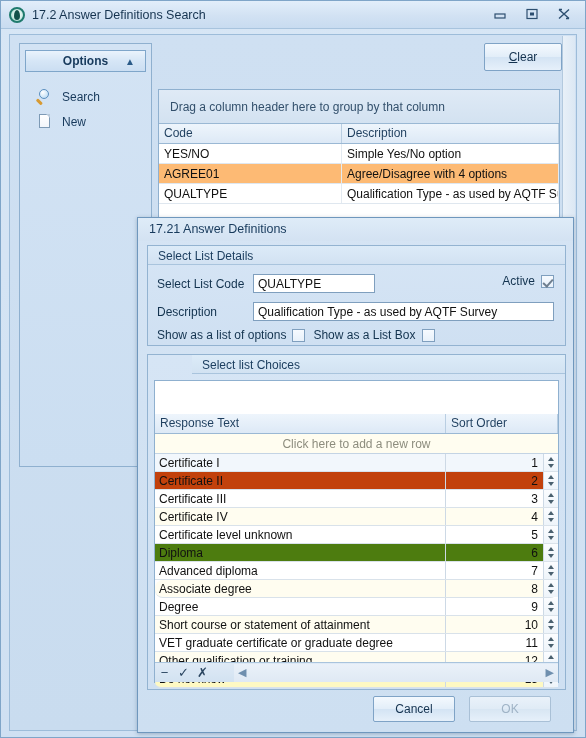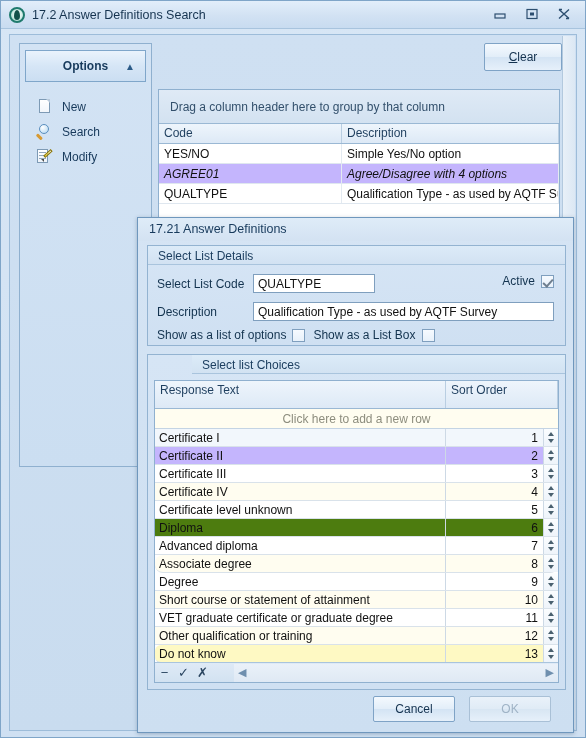--- a/index.html
+++ b/index.html
@@ -56,21 +56,21 @@
     border:1px solid #9dbcd9;
   }
 
   
   .options-panel {
     position:absolute; left:9px; top:8px; width:133px; height:424px;
     border:1px solid #8fb0cf;
     background:linear-gradient(180deg,#d3e3f4 0%,#cbdef1 100%);
   }
   .options-header {
-    margin:6px 5px 0 5px; height:32px;
+    margin:6px 5px 0 5px; height:22px;
     display:flex; align-items:center; justify-content:center;
     background:linear-gradient(180deg,#eaf3fc 0%,#d6e6f6 50%,#cbdef2 100%);
     border:1px solid #7fa6ca;
     font-weight:bold; font-size:12px; color:#173a5c;
     position:relative;
   }
   .options-header .chev {
     position:absolute; right:10px; top:50%; transform:translateY(-50%);
     font-size:10px; color:#2b5b88;
   }
@@ -147,21 +147,21 @@
     font-size:12px; color:#1f3f5f; padding:2px 0 0 5px;
     border-right:1px solid #b9cee2; overflow:hidden; white-space:nowrap;
   }
   .grid-row { display:flex; height:20px; border-bottom:1px solid #dfe7ef; }
   .grid-row .c {
     font-size:12px; color:#111; padding:3px 0 0 5px;
     border-right:1px solid #e3eaf1; overflow:hidden; white-space:nowrap;
   }
   .col-code { width:183px; flex:0 0 183px; }
   .col-desc { flex:1 1 auto; }
-  .row-alt { background:#c4b5fd;font-style:italic; }
+  .row-alt { background:#fdba74; }
   .row-norm { background:#ffffff; }
 
   
   .vscroll {
     position:absolute; right:1px; top:1px; width:13px; bottom:1px;
     background:linear-gradient(90deg,#e8f0f8 0%,#dce8f4 100%);
     border-left:1px solid #b3c9de;
   }
   .vscroll .thumb {
     position:absolute; left:1px; top:2px; width:11px; height:0px;
@@ -204,23 +204,23 @@
     background:linear-gradient(180deg,#f6faff 0%,#e8f1fa 100%);
     position:relative; display:inline-block;
   }
   .chk.checked::after {
     content:""; position:absolute; left:3px; top:1px;
     width:4px; height:8px; border:solid #6f7f8f;
     border-width:0 2px 2px 0; transform:rotate(42deg);
   }
 
   
-  .ch-head { display:flex; height:28px;
+  .ch-head { display:flex; height:20px;
     background:linear-gradient(180deg,#eef5fc 0%,#dde9f6 100%);
-    border-bottom:1px solid #9ab8d4; }
+    border-bottom:1px solid #9ab8d4;margin-top:33px; }
   .ch-head .c { font-size:12px; color:#1f3f5f; padding:2px 0 0 5px;
     border-right:1px solid #b9cee2; white-space:nowrap; }
   .ch-newrow {
     height:20px; background:#fffdf0; border-bottom:1px solid #c4d4e4;
     display:flex; align-items:center; justify-content:center;
     font-size:12px; color:#8d8d7e;
   }
   .ch-row { display:flex; height:18px; border-bottom:1px solid #d9e2ea; }
   .ch-row .resp {
     flex:1 1 auto; font-size:12px; color:#111; padding:2px 0 0 4px;
@@ -310,46 +310,35 @@
       </div>
 
     <div class="options-panel">
       <div class="options-header">
         <span>Options</span>
         <span class="chev">▲</span>
       </div>
       <div class="options-list">
 
         <div class="opt-item">
+          <span class="oi ic-search">
+            <span class="glass"></span>
+              <span class="handle"></span>
+          </span>
+          <span class="lbl">Search</span>
+        </div>
+
+        <div class="opt-item">
           <span class="oi ic-page">
             <span class="pg"></span>
               <span class="fold"></span>
           </span>
           <span class="lbl">New</span>
         </div>
 
-        <div class="opt-item">
-          <span class="oi ic-search">
-            <span class="glass"></span>
-              <span class="handle"></span>
-          </span>
-          <span class="lbl">Search</span>
-        </div>
-
-        <div class="opt-item">
-          <span class="oi ic-mod">
-            <span class="pg"></span>
-            <span class="ln" style="top:4px"></span>
-            <span class="ln" style="top:7px"></span>
-            <span class="ln" style="top:10px"></span>
-            <span class="pencil"></span>
-              <span class="tip"></span>
-          </span>
-          <span class="lbl">Modify</span>
-        </div>
 
       </div>
     </div>
 
     <div class="clear-btn">
       <span class="acc">C</span>
         <span>lear</span>
     </div>
 
     <div class="grid-wrap">
@@ -422,21 +411,21 @@
 
         <div id="choices-body">
             <div class="ch-row ch-first" style="background: rgb(242, 247, 252);">
               <div class="resp">Certificate I</div>
               <div class="sort">1</div>
               <div class="spin">
                 <span class="up"></span>
                 <span class="dn"></span>
               </div>
             </div>
-            <div class="ch-row" style="background: #c4b5fd;">
+            <div class="ch-row" style="background: #c2410c;">
               <div class="resp">Certificate II</div>
               <div class="sort">2</div>
               <div class="spin">
                 <span class="up"></span>
                 <span class="dn"></span>
               </div>
             </div>
             <div class="ch-row" style="background: rgb(255, 255, 255);">
               <div class="resp">Certificate III</div>
               <div class="sort">3</div>

